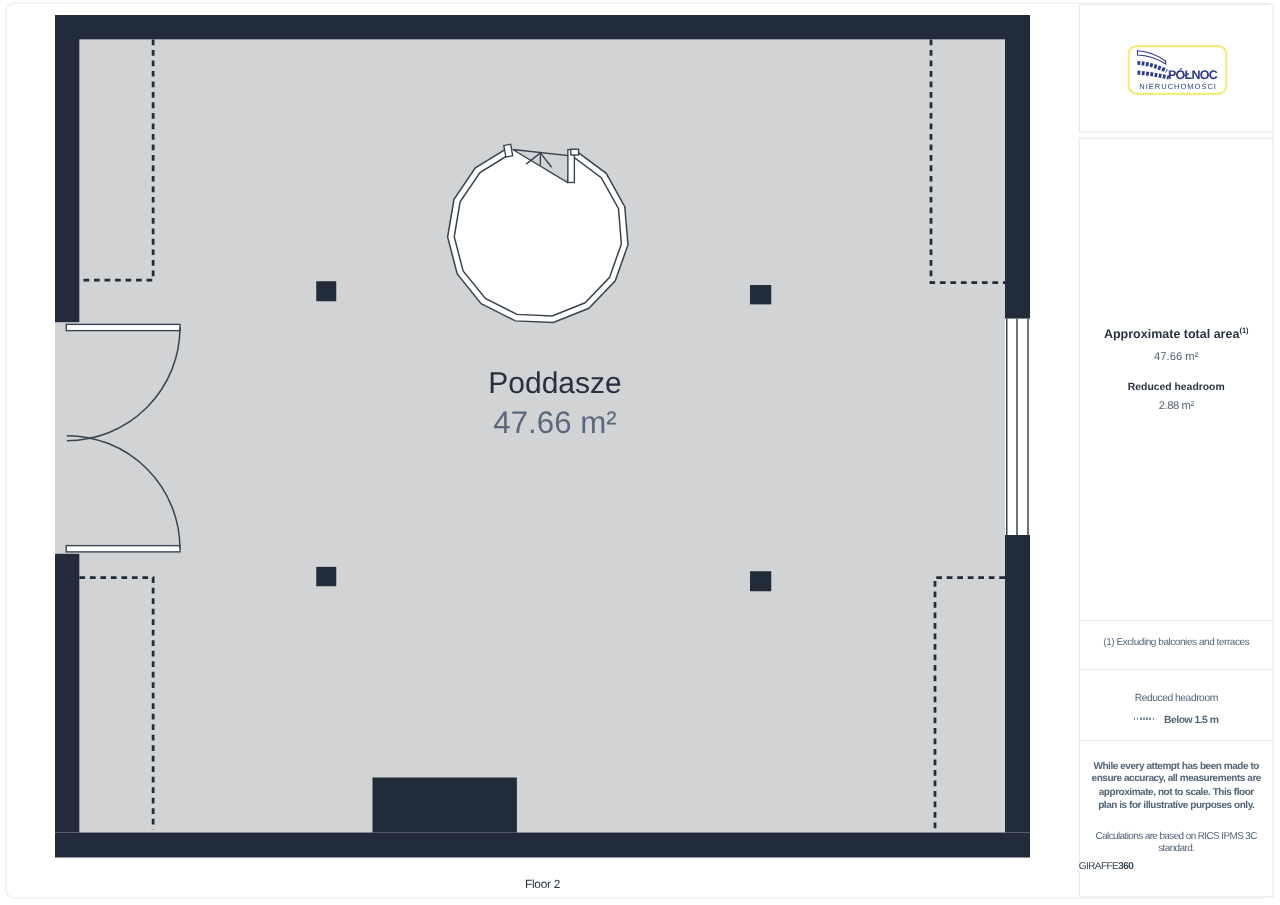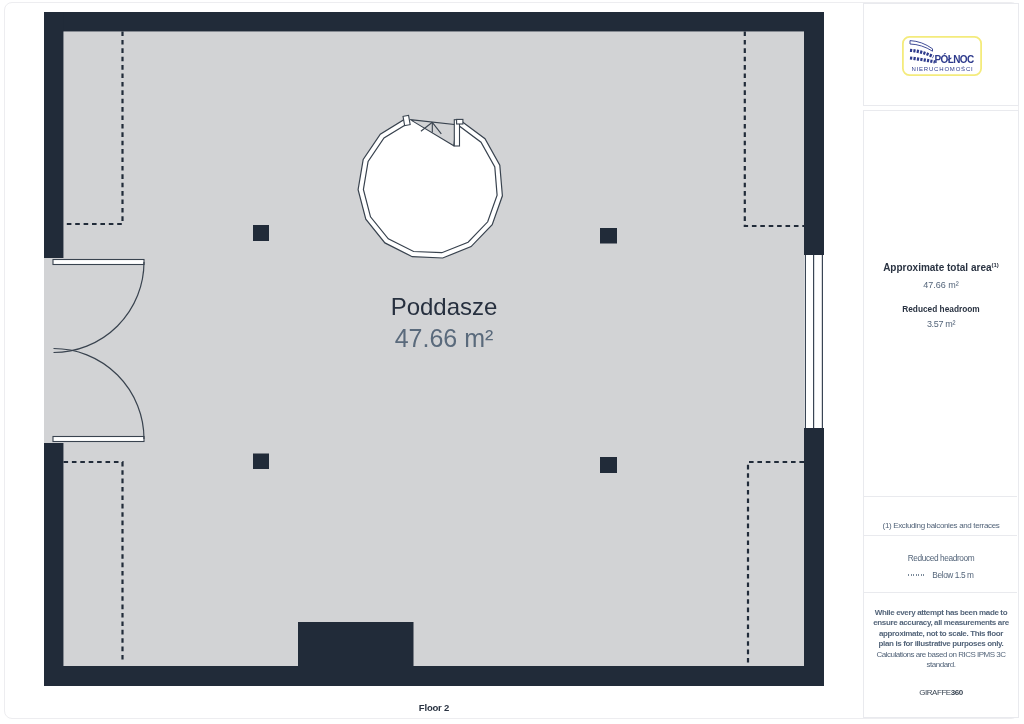--- a/index.html
+++ b/index.html
@@ -87,52 +87,52 @@
 
   <rect x="53" y="436.5" width="91" height="5" fill="#ffffff" stroke="#39434f" stroke-width="1.1"></rect>
 
   <path d="M 144,439 A 90.5,90.5 0 0 0 53.5,348.5" fill="none" stroke="#39434f" stroke-width="1.2"></path>
 </svg>
 
 <div class="abs" style="left:344px;top:292.5px;width:200px;text-align:center;font-size:24px;font-weight:normal;color:#27303f;letter-spacing:0px;">Poddasze</div>
 
 <div class="abs" style="left:344px;top:324px;width:200px;text-align:center;font-size:25px;color:#5a6a7c;">47.66 m²</div>
 
-<div class="abs" style="left:334px;top:701.5px;width:200px;text-align:center;font-size:9.5px;font-weight:bold;letter-spacing:-0.2px;color:#2a3342;">Floor 2</div>
+<div class="abs" style="left:334px;top:701.5px;width:200px;text-align:center;font-size:9.5px;font-weight:normal;letter-spacing:-0.2px;color:#2a3342;">Floor 2</div>
 
 <div class="abs" style="left:863px;top:3px;width:154px;height:101px;border:1px solid #e9eaee;background:#fff;"></div>
 
 <svg class="abs" style="left:902px;top:36px;" width="80" height="40" viewBox="0 0 80 40">
   <rect x="0.9" y="0.9" width="78.2" height="38.2" rx="6.5" fill="#ffffff" stroke="#f4eb7c" stroke-width="1.8"></rect>
   <path d="M 8,4.6 Q 20,5.2 30.5,12.8 L 30.5,15.2 Q 20,8.4 8,8 Z" fill="#ffffff" stroke="#2d3a8c" stroke-width="0.9"></path>
   <path d="M 8,14.3 Q 20,15.2 31.5,20.8" stroke="#2d3a8c" stroke-width="3.2" fill="none" stroke-dasharray="2.2 1.2"></path>
   <path d="M 8,22 Q 21,23.3 33,26" stroke="#2d3a8c" stroke-width="3.2" fill="none" stroke-dasharray="2.2 1.2"></path>
   <text x="52" y="27.3" text-anchor="middle" font-size="10" font-weight="bold" letter-spacing="-0.6" fill="#2d3a8c" font-family="Liberation Sans, sans-serif">PÓŁNOC</text>
   <text x="40.5" y="35" text-anchor="middle" font-size="6" fill="#2d3a8c" letter-spacing="0.8" font-family="Liberation Sans, sans-serif">NIERUCHOMOŚCI</text>
 </svg>
 
 <div class="abs" style="left:863px;top:110px;width:154px;height:606px;border:1px solid #e9eaee;background:#fff;"></div>
 
 <div class="abs" style="left:863px;top:262px;width:156px;text-align:center;font-size:10px;font-weight:bold;color:#2a3342;">Approximate total area<span style="font-size:6px;vertical-align:4px;">(1)</span></div>
 
 <div class="abs" style="left:863px;top:279.5px;width:156px;text-align:center;font-size:9px;color:#54657a;">47.66 m²</div>
 
 <div class="abs" style="left:863px;top:304px;width:156px;text-align:center;font-size:8.3px;font-weight:bold;color:#2a3342;">Reduced headroom</div>
 
-<div class="abs" style="left:863px;top:318.5px;width:156px;text-align:center;font-size:9px;letter-spacing:-0.35px;color:#54657a;">3.57 m²</div>
+<div class="abs" style="left:863px;top:318.5px;width:156px;text-align:center;font-size:9px;letter-spacing:-0.35px;color:#54657a;">2.88 m²</div>
 
 <div class="abs" style="left:864px;top:496px;width:153px;height:1px;background:#e9eaee;"></div>
 
-<div class="abs" style="left:863px;top:521px;width:156px;text-align:center;font-size:8px;letter-spacing:-0.35px;color:#54657a;">(1) Excluding balconies and terraces</div>
+<div class="abs" style="left:863px;top:509px;width:156px;text-align:center;font-size:8px;letter-spacing:-0.35px;color:#54657a;">(1) Excluding balconies and terraces</div>
 
 <div class="abs" style="left:864px;top:535px;width:153px;height:1px;background:#e9eaee;"></div>
 
 <div class="abs" style="left:863px;top:552.5px;width:156px;text-align:center;font-size:8.3px;letter-spacing:-0.4px;color:#54657a;">Reduced headroom</div>
 
-<div class="abs" style="left:863px;top:569.5px;width:156px;text-align:center;font-size:8.3px;letter-spacing:-0.4px;color:#54657a;"><span style="display:inline-block;width:18px;height:1.6px;margin-bottom:2px;margin-right:6px;background:repeating-linear-gradient(90deg,#7b8a9a 0 1.2px,transparent 1.2px 2.5px);"></span>Below 1.5 m</div>
+<div class="abs" style="left:863px;top:569.5px;width:156px;text-align:center;font-size:8.3px;letter-spacing:-0.4px;color:#54657a;font-weight:bold;"><span style="display:inline-block;width:18px;height:1.6px;margin-bottom:2px;margin-right:6px;background:repeating-linear-gradient(90deg,#7b8a9a 0 1.2px,transparent 1.2px 2.5px);"></span>Below 1.5 m</div>
 
 <div class="abs" style="left:864px;top:592px;width:153px;height:1px;background:#e9eaee;"></div>
 
 <div class="abs" style="left:868px;top:608px;width:146px;text-align:center;font-size:8px;letter-spacing:-0.36px;line-height:10.4px;color:#54657a;font-weight:bold;">While every attempt has been made to<br>ensure accuracy, all measurements are<br>approximate, not to scale. This floor<br>plan is for illustrative purposes only.</div>
 
-<div class="abs" style="left:868px;top:650px;width:146px;text-align:center;font-size:8px;letter-spacing:-0.5px;line-height:10.4px;color:#54657a;">Calculations are based on RICS IPMS 3C<br>standard.</div>
+<div class="abs" style="left:868px;top:664px;width:146px;text-align:center;font-size:8px;letter-spacing:-0.5px;line-height:10.4px;color:#54657a;">Calculations are based on RICS IPMS 3C<br>standard.</div>
 
-<div class="abs" style="left:863px;top:687.5px;width:156px;text-align:center;font-size:8px;letter-spacing:-0.45px;color:#3a4654;">GIRAFFE<b>360</b></div>
+<div class="abs" style="left:863px;top:687.5px;width:156px;text-align:left;font-size:8px;letter-spacing:-0.45px;color:#3a4654;">GIRAFFE<b>360</b></div>
 
 </body></html>

